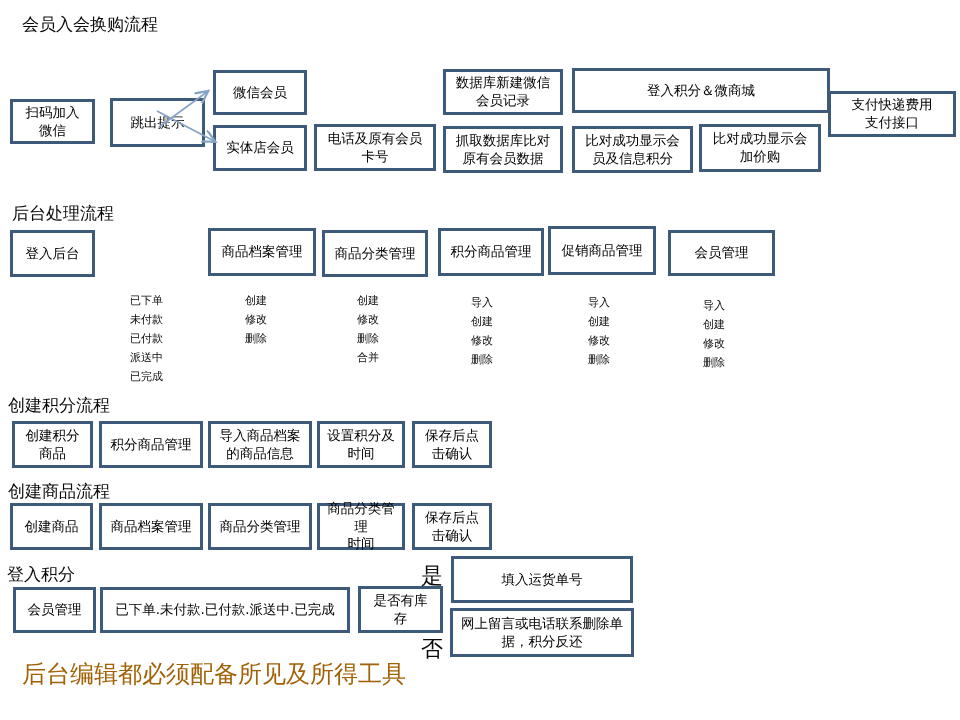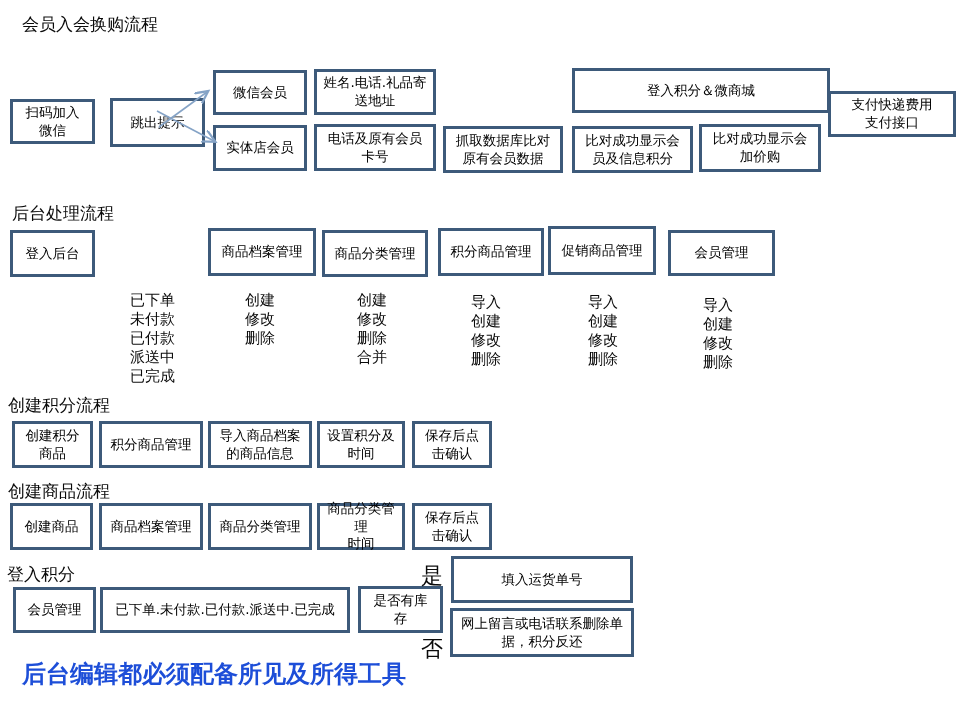--- a/index.html
+++ b/index.html
@@ -16,48 +16,48 @@
     position:absolute;font-size:17px;line-height:1.2;color:#0a0a0a;white-space:nowrap;
   }
   .box{
     position:absolute;box-sizing:border-box;background:#ffffff;
     border:3px solid var(--box-border);
     display:flex;align-items:center;justify-content:center;
     text-align:center;font-size:13.5px;line-height:1.3;
     white-space:pre-line;padding:1px 2px;
   }
   .ops-list{
-    position:absolute;font-size:15px;line-height:19px;white-space:pre-line;
+    position:absolute;font-size:11px;line-height:19px;white-space:pre-line;
     text-align:center;color:#0a0a0a;
   }
   .big-label{
     position:absolute;font-size:22px;line-height:1.1;color:#0a0a0a;
   }
   .bottom-note{
-    position:absolute;left:22px;top:658px;font-size:24px;font-weight:bold;
-    color:#1d4ed8;white-space:nowrap;
+    position:absolute;left:22px;top:658px;font-size:24px;font-weight:normal;
+    color:#a16207;white-space:nowrap;
   }
   .arrows{position:absolute;left:0;top:0;width:960px;height:720px;pointer-events:none;}
 </style>
 </head>
 <body>
 
 <div class="canvas">
 
   <div class="sec-title" style="left:22px;top:14px">会员入会换购流程</div>
 
   <div class="box" style="left:10px;top:99px;width:85px;height:45px">扫码加入
 微信</div>
   <div class="box" style="left:110px;top:98px;width:95px;height:49px">跳出提示</div>
   <div class="box" style="left:213px;top:70px;width:94px;height:45px">微信会员</div>
   <div class="box" style="left:213px;top:125px;width:94px;height:46px">实体店会员</div>
-  <div class="box" style="left:314px;top:69px;width:122px;height:46px">姓名.电话.礼品寄
-送地址</div>
   <div class="box" style="left:314px;top:124px;width:122px;height:47px">电话及原有会员
 卡号</div>
+  <div class="box" style="left:443px;top:69px;width:120px;height:46px">数据库新建微信
+会员记录</div>
   <div class="box" style="left:572px;top:68px;width:258px;height:45px">登入积分＆微商城</div>
   <div class="box" style="left:443px;top:126px;width:120px;height:47px">抓取数据库比对
 原有会员数据</div>
   <div class="box" style="left:572px;top:126px;width:121px;height:47px">比对成功显示会
 员及信息积分</div>
   <div class="box" style="left:699px;top:124px;width:122px;height:48px">比对成功显示会
 加价购</div>
   <div class="box" style="left:828px;top:91px;width:128px;height:46px">支付快递费用
 支付接口</div>
 

